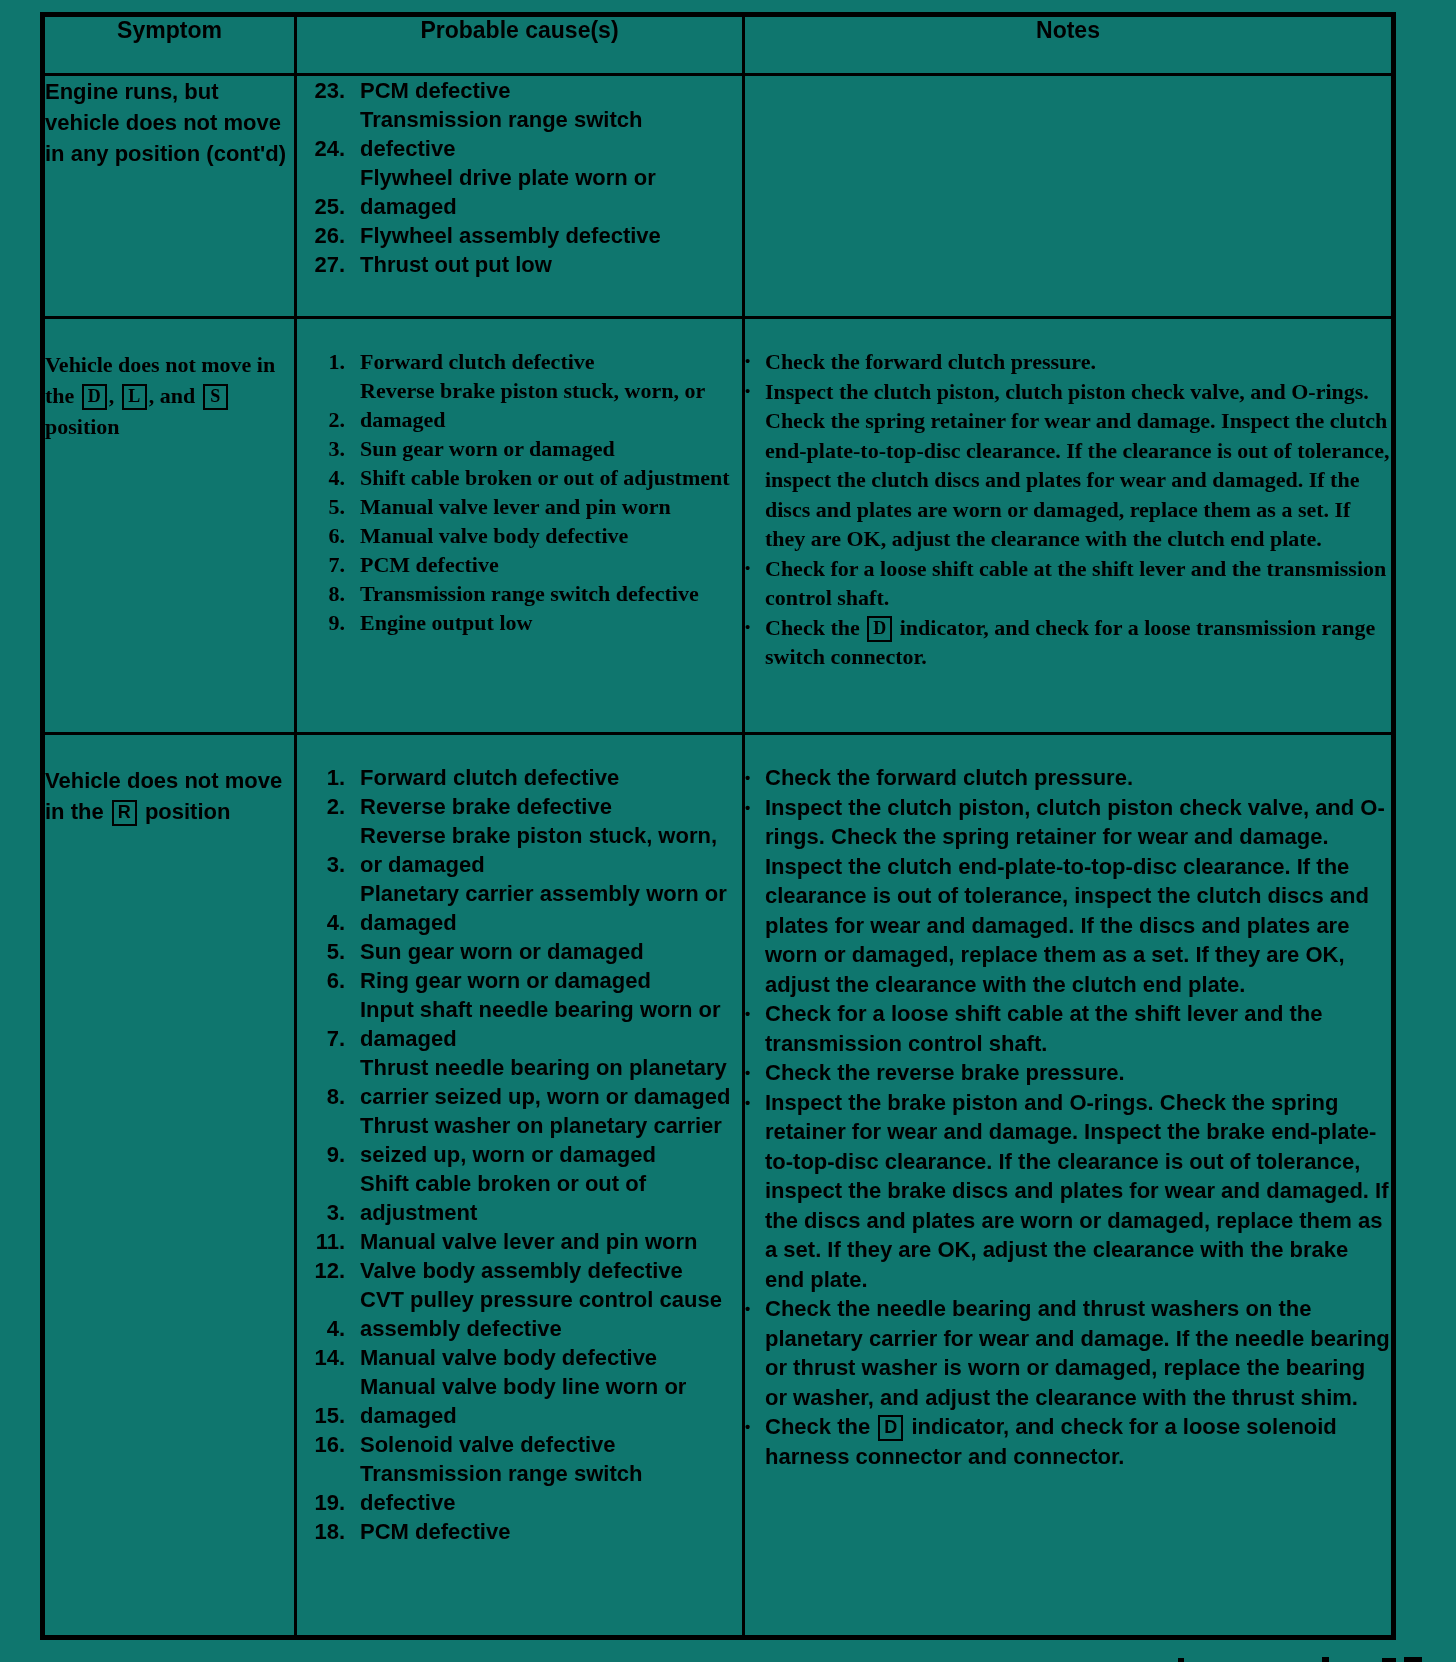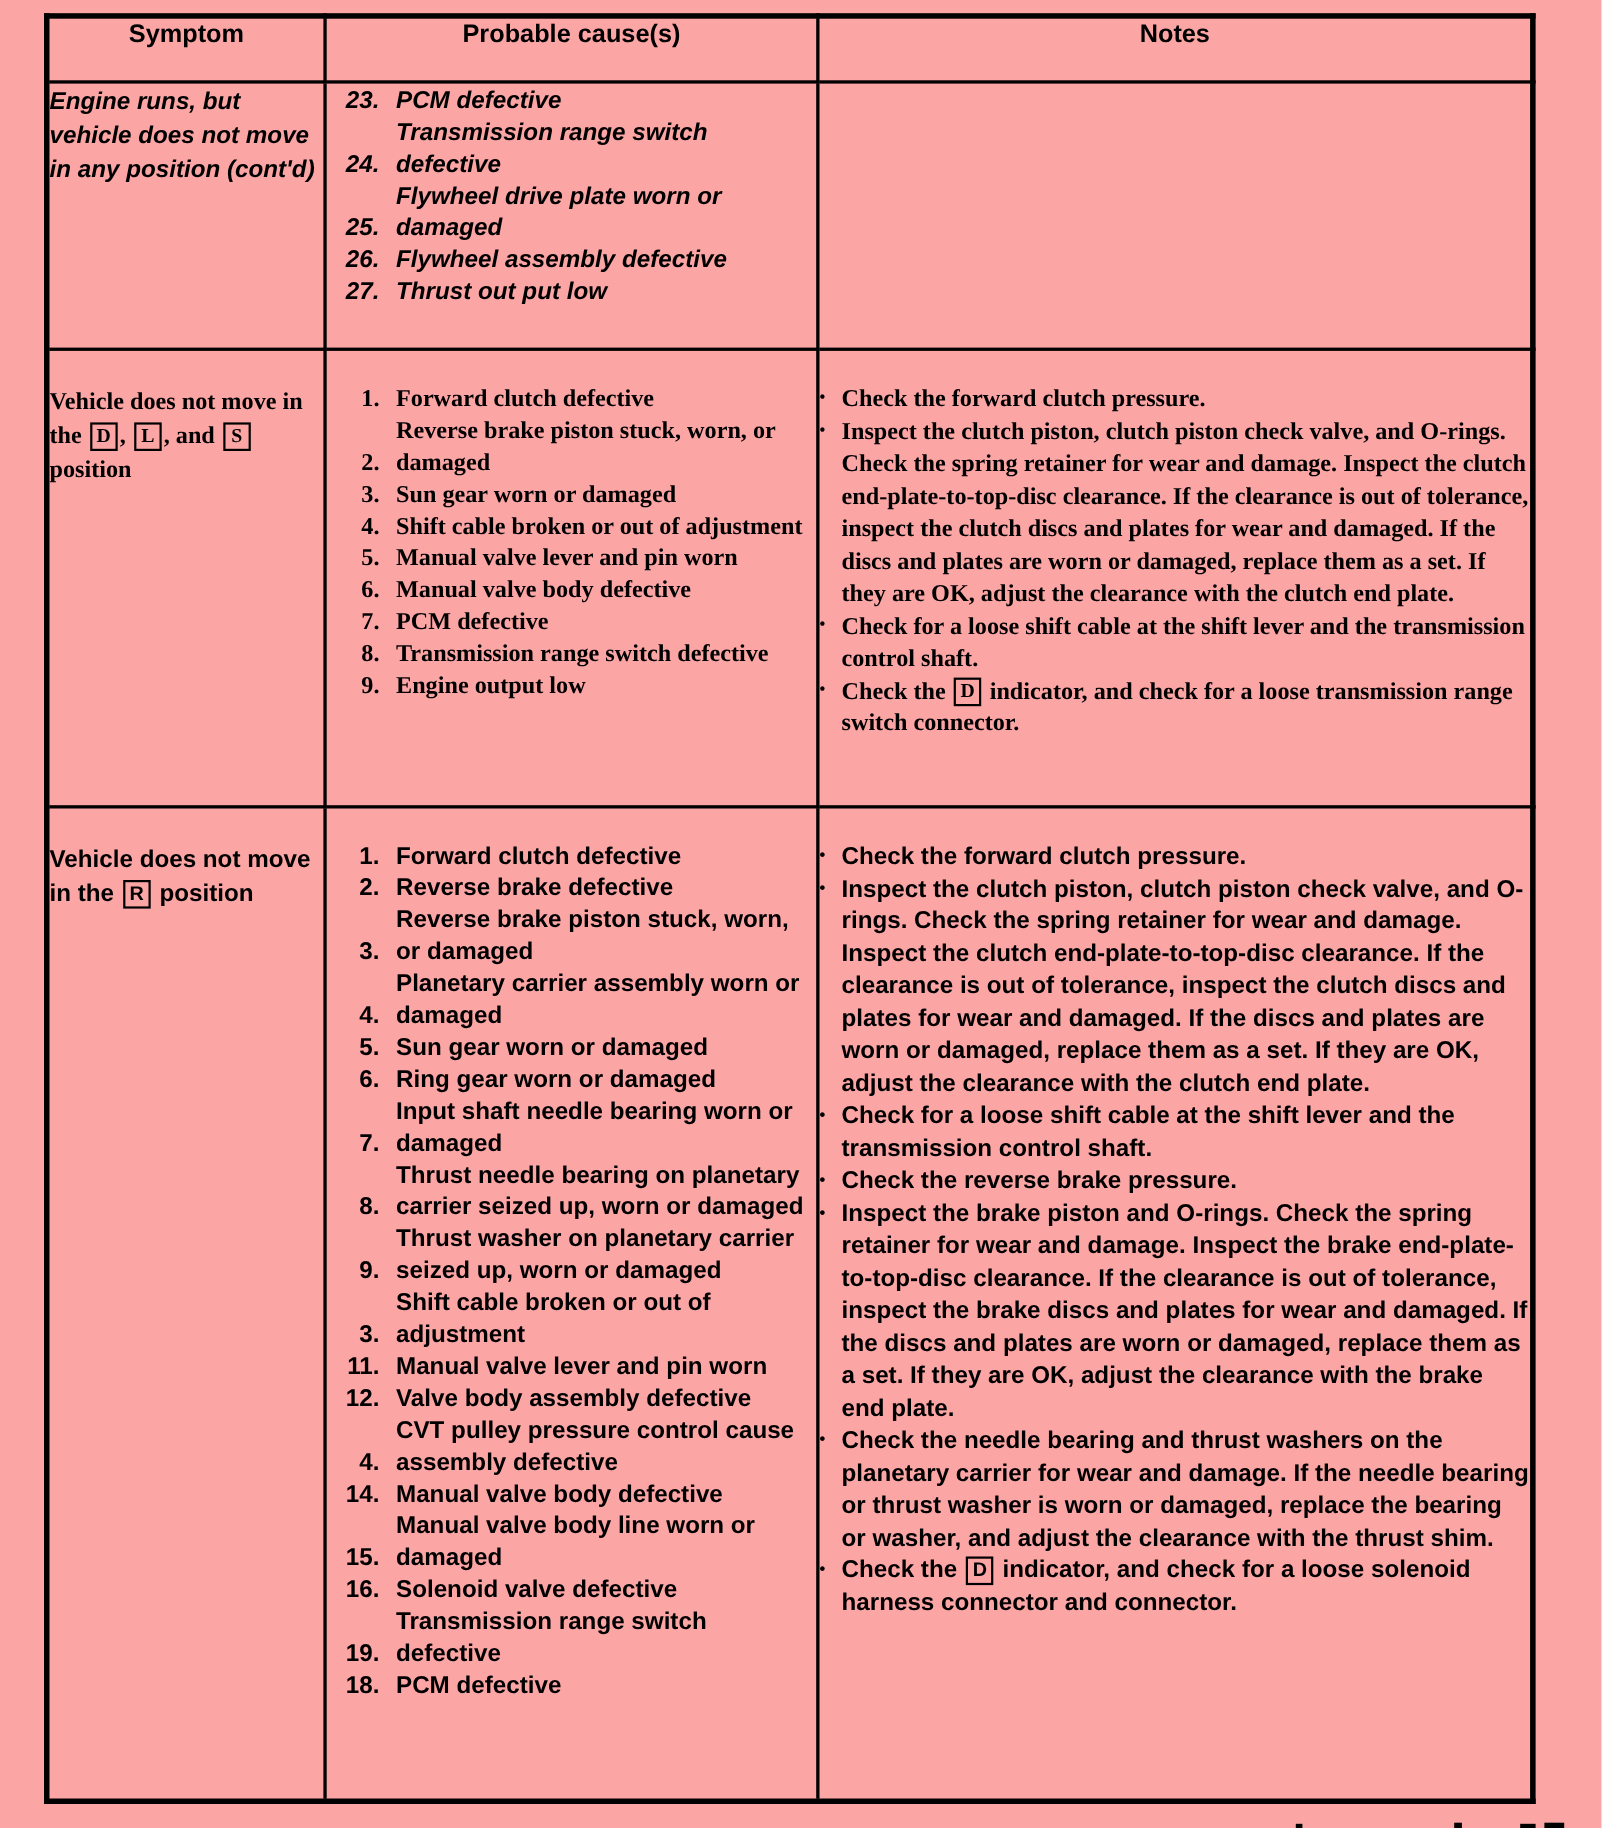--- a/index.html
+++ b/index.html
@@ -1,19 +1,19 @@
 <!DOCTYPE html>
 <html><head>
 <meta charset="utf-8">
 <style>
   html,body{margin:0;padding:0;background:#ffffff;}
   .page{
     position:relative;
     width:1456px;height:1662px;
-    background:#fca5a5;
+    background:#0f766e;
     font-family:"Liberation Sans", sans-serif;
     color:#000;
     overflow:hidden;
   }
   .tablewrap{
     position:absolute;left:40px;top:12px;
     width:1354px;height:1628px;
     box-sizing:border-box;
   }
   table.tt{
@@ -31,21 +31,21 @@
   th.hdr{
     height:60px;
     text-align:center;vertical-align:middle;
     font-weight:700;font-size:23px;
   }
   
   col.c-sym{width:253px;}
   col.c-cause{width:448px;}
   col.c-note{width:650px;}
   
-  tr.row1 td{height:243px;font-style:italic;}
+  tr.row1 td{height:243px;}
   tr.row2 td{height:416px;font-family:Liberation Serif, serif;}
   td.symptom{padding:16px 10px 8px 16px;font-weight:700;font-size:22px;line-height:31px;}
   tr.row2 td.symptom, tr.row3 td.symptom{padding-top:30px;}
   td.causes{padding:12px 6px 8px 18px;}
   tr.row2 td.causes, tr.row3 td.causes{padding-top:28px;}
   td.notes{padding:12px 6px 8px 14px;}
   tr.row2 td.notes, tr.row3 td.notes{padding-top:28px;}
   ol.cause-list, ul.note-list{margin:0;padding:0;list-style:none;}
   li.cause{
     display:flex;align-items:flex-end;

